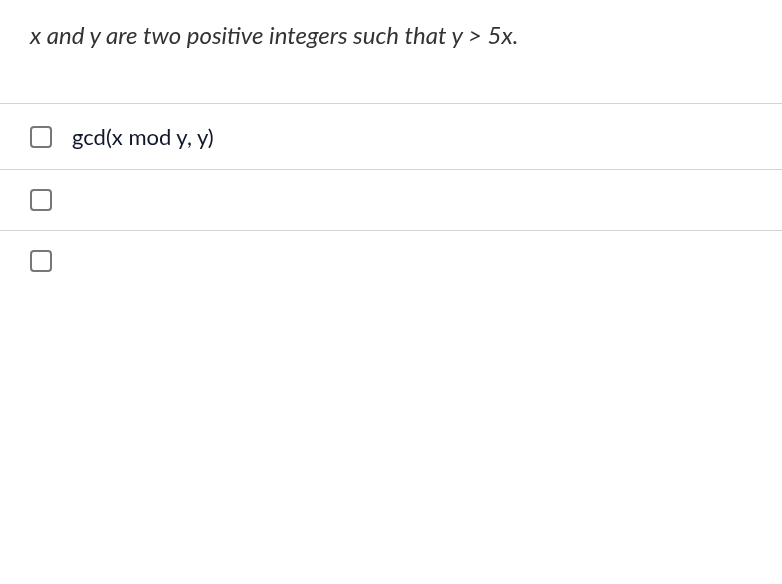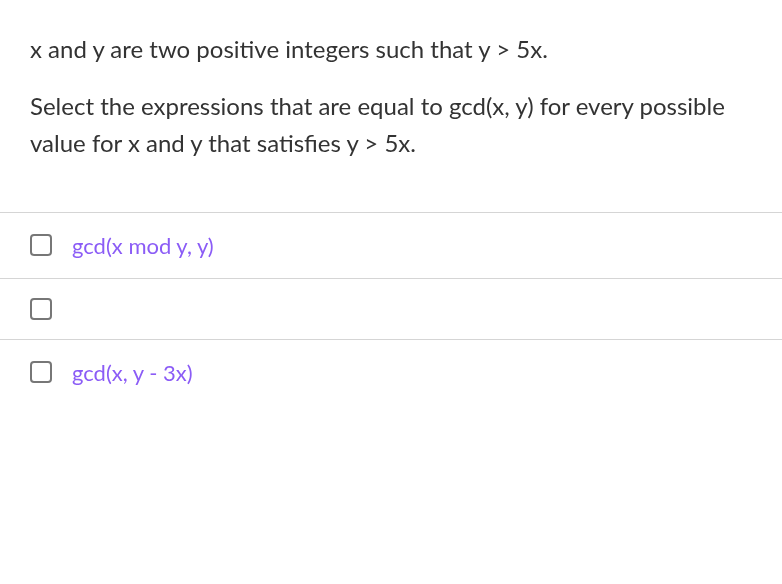--- a/index.html
+++ b/index.html
@@ -8,21 +8,22 @@
       padding: 0;
     }
     body {
       font-family: 'Segoe UI', 'Lato', -apple-system, BlinkMacSystemFont, sans-serif;
       background: #ffffff;
       width: 782px;
       height: 584px;
       color: #333333;
     }
     .question-container {
-      padding: 30px 30px 0 30px;
+      padding: 16px 30px 0 30px;
+      font-style: italic;
     }
     .question-text {
       font-size: 24px;
       line-height: 1.55;
       color: #333333;
       font-weight: 400;
     }
     .question-text p {
       margin-bottom: 20px;
     }
@@ -40,40 +41,38 @@
       height: 22px;
       border: 2px solid #777777;
       border-radius: 4px;
       margin-right: 20px;
       flex-shrink: 0;
       cursor: pointer;
       background: #ffffff;
     }
     .option-label {
       font-size: 22px;
-      color: #8b5cf6;
+      color: #0f172a;
       font-weight: 400;
       text-align: right;
     }
   </style>
 </head>
 <body>
 
 <div class="question-container">
   <div class="question-text">
     <p>x and y are two positive integers such that y &gt; 5x.</p>
-    <p>Select the expressions that are equal to gcd(x, y) for every possible value for x and y that satisfies y &gt; 5x.</p>
   </div>
 </div>
 
 <div class="options-container">
   <div class="option-row">
     <div class="checkbox"></div>
     <span class="option-label">gcd(x mod y, y)</span>
   </div>
   <div class="option-row">
     <div class="checkbox"></div>
   </div>
   <div class="option-row">
     <div class="checkbox"></div>
-    <span class="option-label">gcd(x, y - 3x)</span>
   </div>
 </div>
 
 </body></html>

